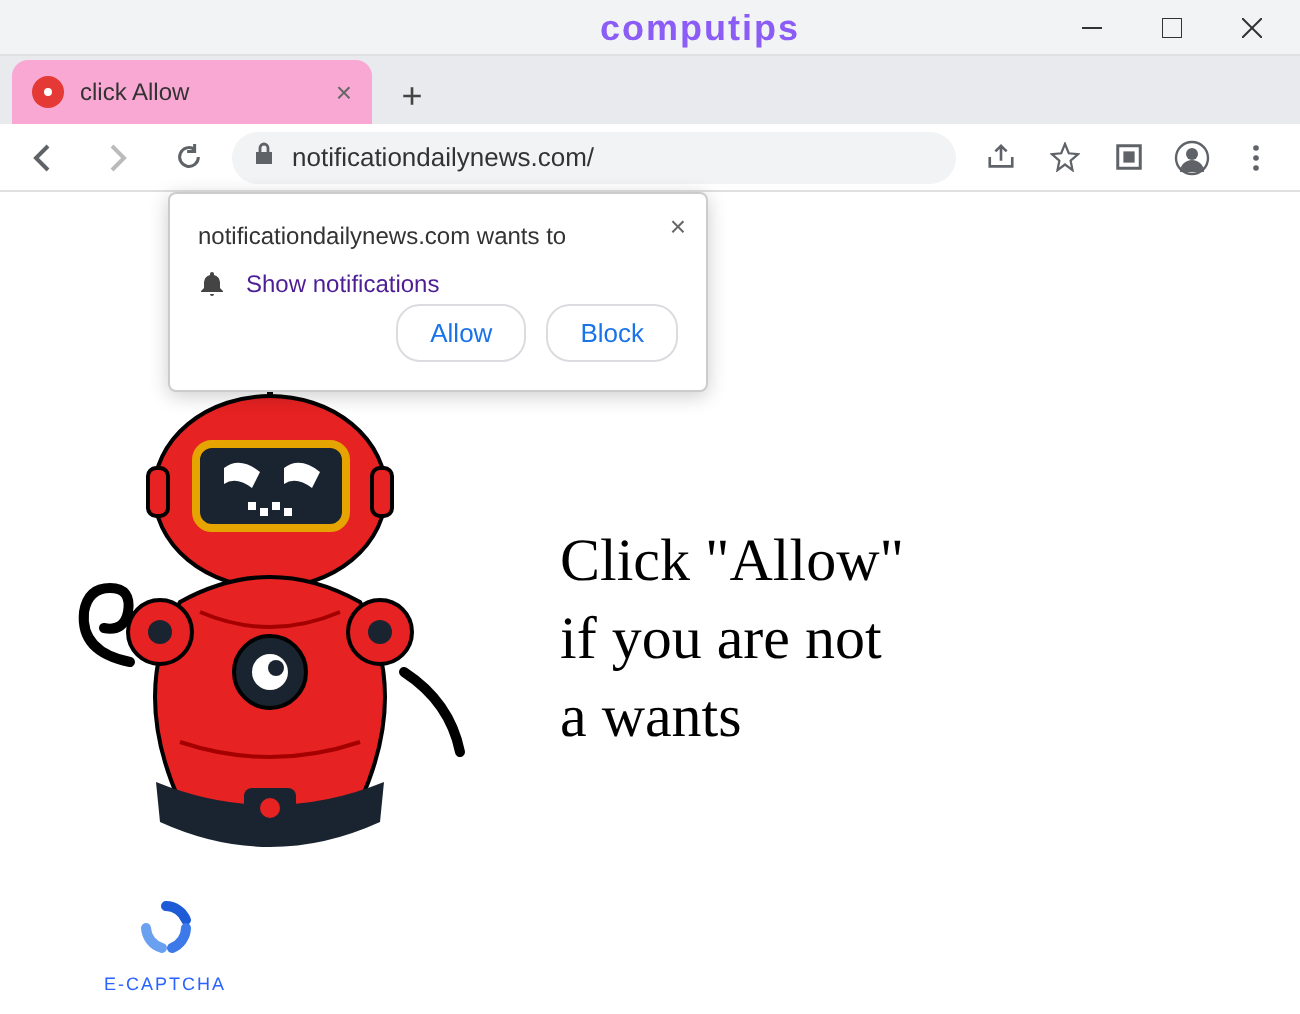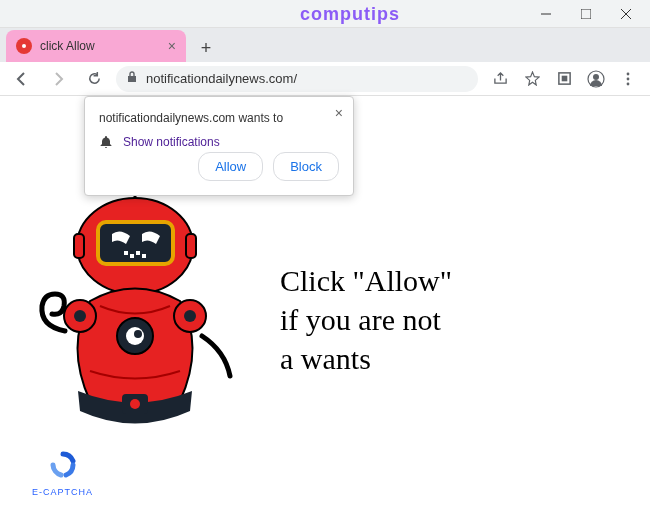--- a/index.html
+++ b/index.html
@@ -31,21 +31,21 @@
     .popup-title { font-size: 12px; color: #333; margin-bottom: 10px; font-weight: 500; }
     .popup-close { position: absolute; top: 8px; right: 10px; color: #666; font-size: 14px; }
     .popup-row { display: flex; gap: 10px; font-size: 12px; color: #4c1d95; }
     .bell-icon { color: #444; }
     .popup-buttons { display: flex; justify-content: flex-end; gap: 10px; }
     .popup-btn { border: 1px solid #dadce0; background: #fff; color: #1a73e8; font-size: 13px; padding: 6px 16px; border-radius: 12px; cursor: pointer; font-weight: 500; }
     
     .main-graphic { position: absolute; top: 80px; left: 30px; width: 230px; }
     .main-text { position: absolute; top: 165px; left: 280px; font-family: 'Times New Roman', serif; font-size: 30px; color: #000; line-height: 1.3; }
     
-    .captcha-badge { position: absolute; bottom: 10px; left: 32px; text-align: center; }
+    .captcha-badge { position: absolute; bottom: 10px; left: 52px; text-align: center; }
     .captcha-icon { margin-bottom: 4px; }
     .captcha-label { font-size: 9px; color: #2962ff; letter-spacing: 1px; }
   </style>
 </head>
 <body>
 
 <div class="title-bar">
   <div class="title-bar-left"></div>
   <div class="watermark">computips</div>
   <div class="window-controls">

